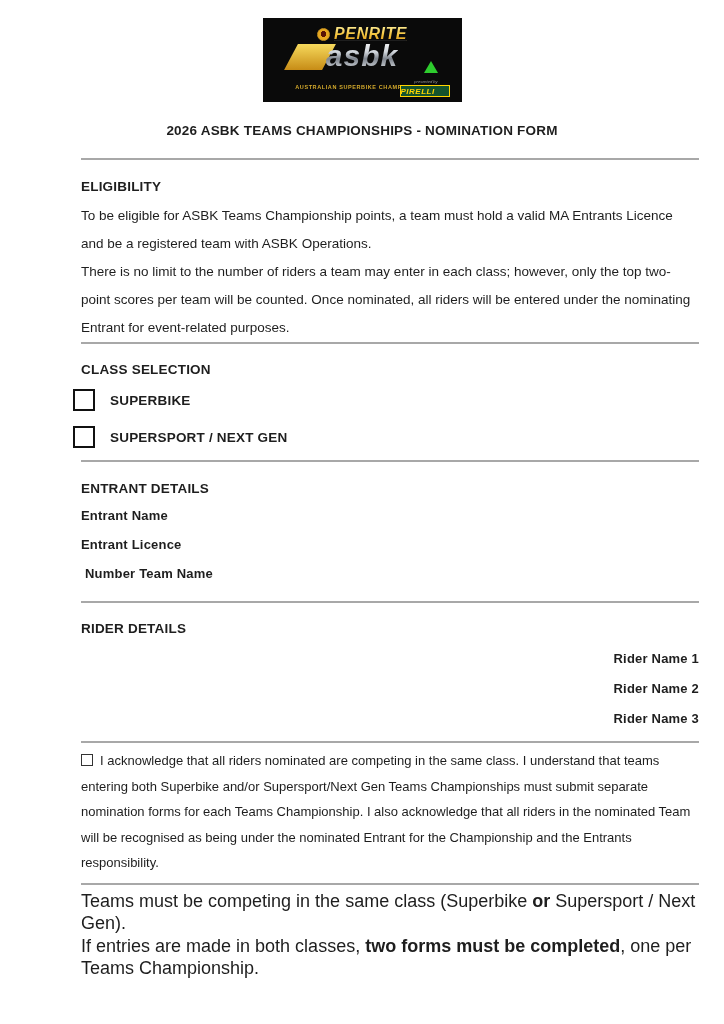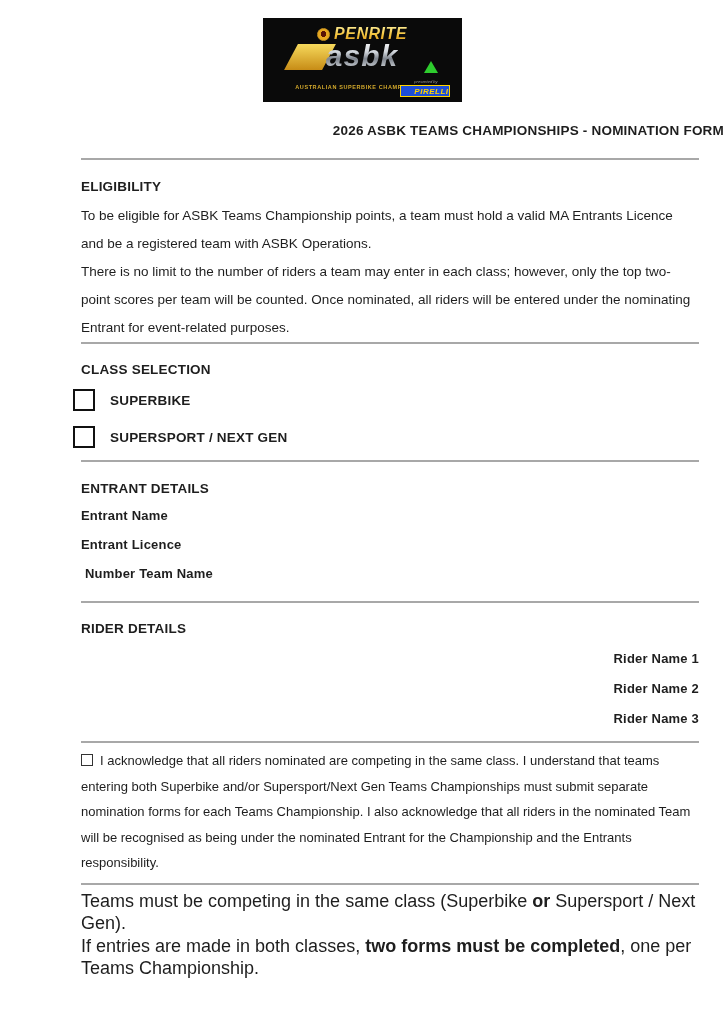--- a/index.html
+++ b/index.html
@@ -9,21 +9,21 @@
     position:relative; width:724px; height:1024px; background:#ffffff;
     overflow:hidden;
   }
   .content { padding:0 25px 0 37px;margin-left:44px; }
 
   
   .logo-box {
     width:199px; height:84px; background:#0a0a0a; margin:18px auto 0;
     position:relative; overflow:hidden; padding-top:7px;
   }
-  .penrite-row { display:flex; align-items:center; justify-content:center; gap:4px; height:18px; }
+  .penrite-row { display:flex; align-items:center; justify-content:center; gap:4px; height:18px;text-decoration:underline; }
   .penrite-badge {
     width:13px; height:13px; border-radius:50%;
     background:radial-gradient(circle at 50% 45%, #5a1406 0 35%, #e8a820 36% 70%, #8a5a10 100%);
     border:1px solid #c99420; flex:0 0 auto;
   }
   .penrite-text {
     font-size:16px; font-weight:bold; font-style:italic; letter-spacing:.5px;
     background:linear-gradient(180deg,#fdf0a0 0%, #f3c23a 55%, #d8921a 100%);
     -webkit-background-clip:text; background-clip:text; color:transparent;
   }
@@ -46,29 +46,29 @@
   }
   .tagline-row { margin-top:1px; text-align:center; }
   .tagline {
     font-size:5.5px; letter-spacing:.6px; font-weight:bold; color:#d3a92c;
   }
   .presented {
     position:absolute; right:24px; bottom:18px; font-size:4px; color:#9a9a9a; font-style:italic;
   }
   .pirelli {
     position:absolute; right:12px; bottom:5px; width:50px; height:12px;
-    background:#1d4ed8; border:1px solid #ffd400;
-    display:flex; align-items:center; justify-content:flex-end;
+    background:#14532d; border:1px solid #ffd400;
+    display:flex; align-items:center; justify-content:flex-start;
   }
   .pirelli span {
     color:#ffd400; font-weight:bold; font-style:italic; font-size:8px; letter-spacing:.5px;
   }
 
   
-  .doc-title { margin-top:21px; text-align:right; font-size:13.5px; font-weight:bold; letter-spacing:.2px; }
+  .doc-title { margin-top:21px; text-align:center; font-size:13.5px; font-weight:bold; letter-spacing:.2px; }
   .doc-subtitle { margin-top:15px; text-align:center; font-size:13.5px; font-weight:bold; letter-spacing:.2px; }
 
   hr.divider { border:0; border-top:2px solid #a8a8a8; }
   .hr1 { margin-top:20px; }
   .hr2 { margin-top:0px; }
   .hr3 { margin-top:12px; }
   .hr4 { margin-top:19px; }
   .hr5 { margin-top:14px; }
   .hr6 { margin-top:7px; }
 

